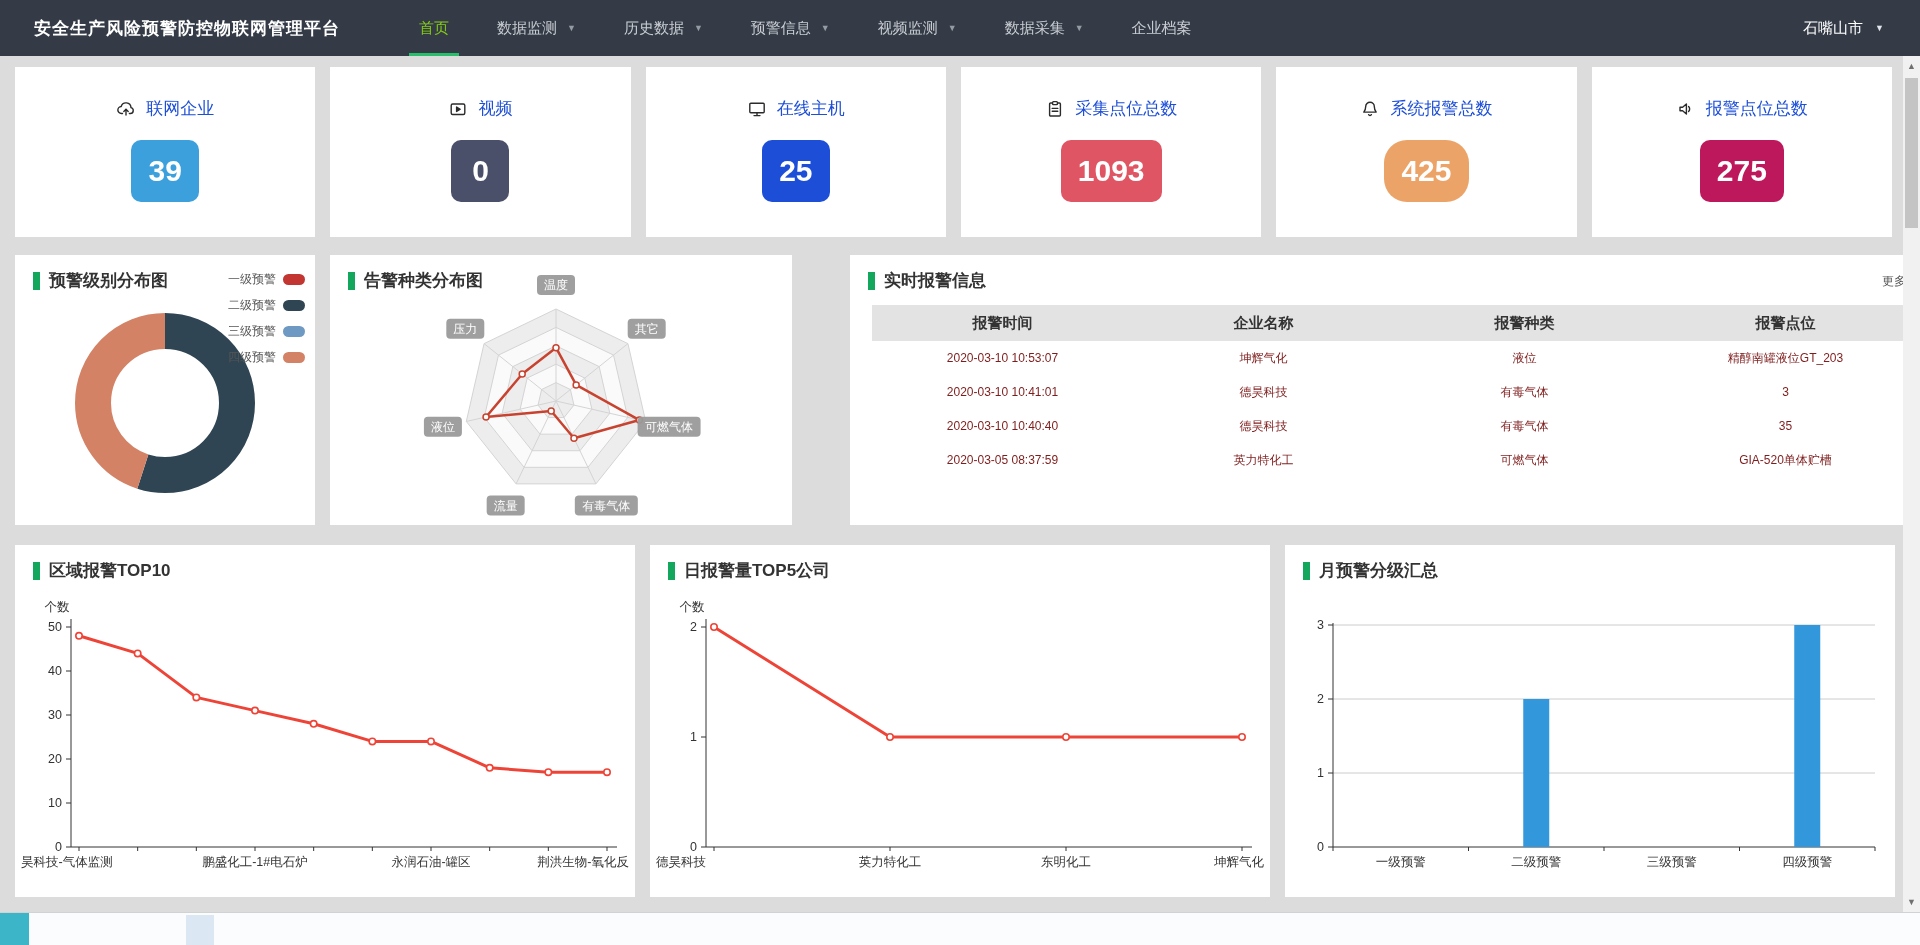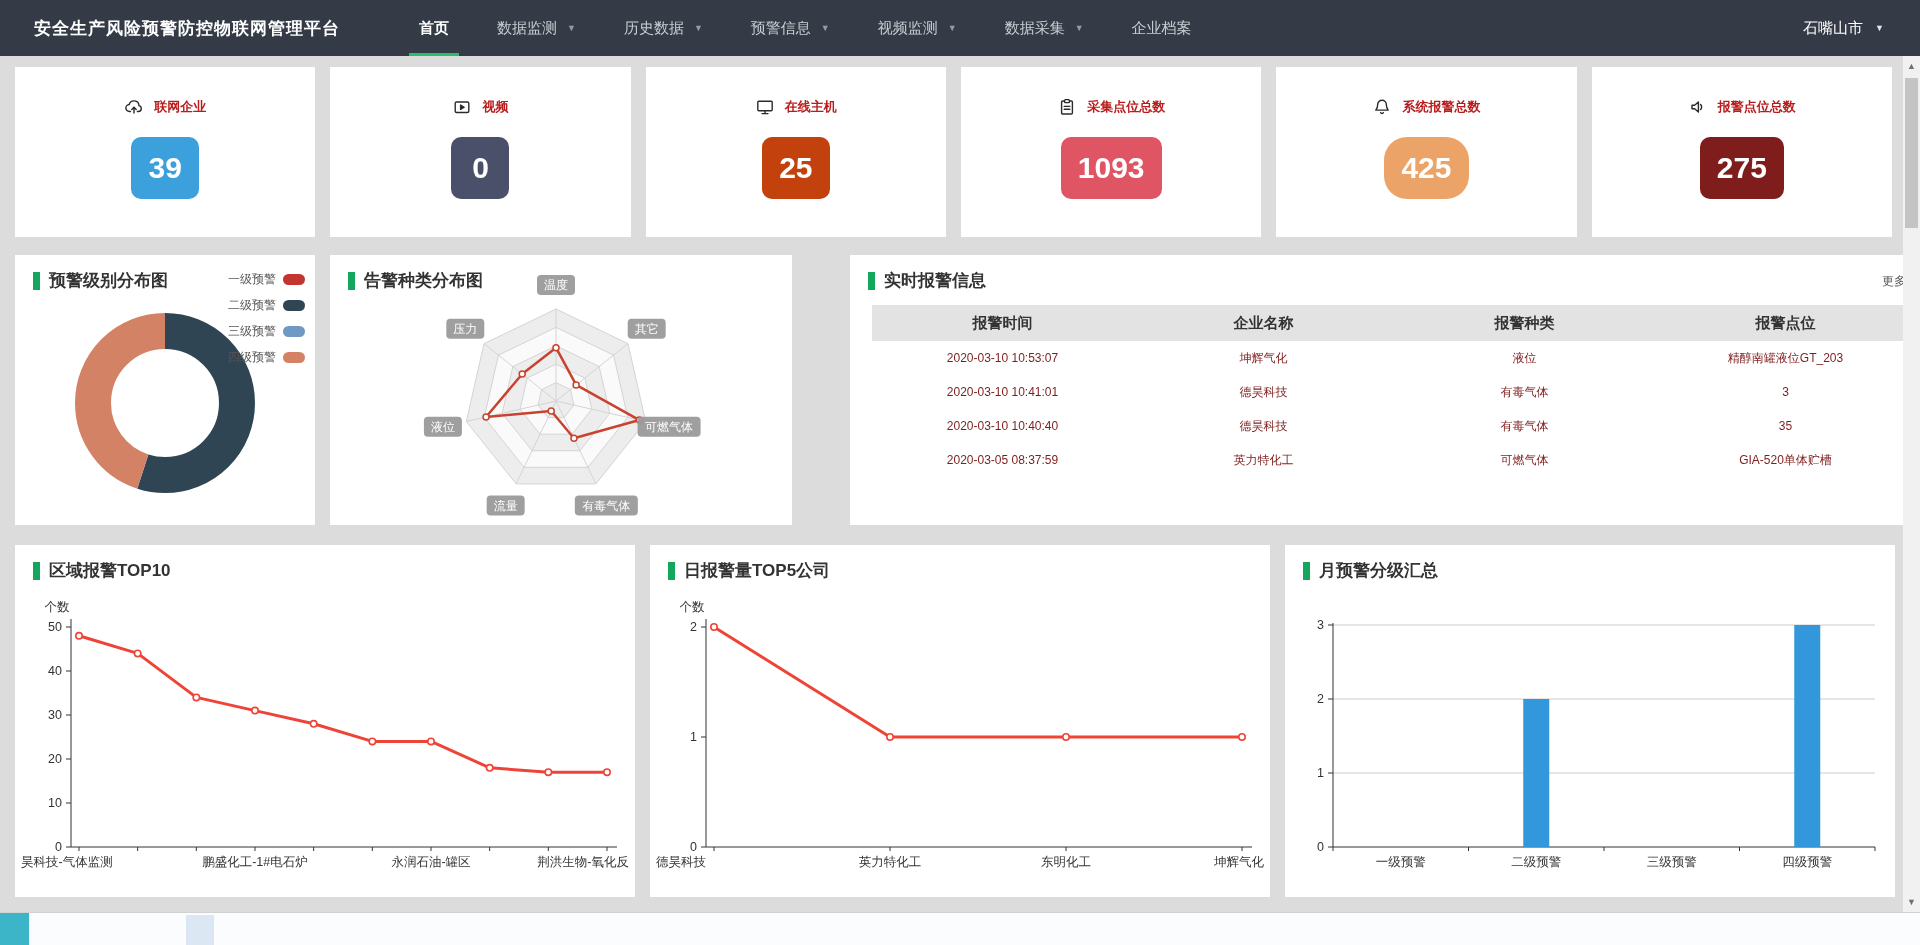--- a/index.html
+++ b/index.html
@@ -5,31 +5,31 @@
   * { margin:0; padding:0; box-sizing:border-box; }
   html,body { width:1920px; height:945px; overflow:hidden; }
   body { position:relative; background:#dcdcdc; font-family:"Liberation Sans","DejaVu Sans",sans-serif; }
 
   
   .navbar { position:absolute; top:0; left:0; right:0; height:56px; background:#343b46; display:flex; align-items:center; z-index:5; }
   .nav-title { color:#ffffff; font-size:17px; font-weight:bold; margin-left:34px; letter-spacing:1px; }
   .nav { display:flex; height:100%; margin-left:55px; }
   .nav-item { position:relative; display:flex; align-items:center; padding:0 24px; font-size:15px; color:#c9cdd3; cursor:pointer; white-space:nowrap; }
   .nav-item .caret { font-size:9px; color:#959ba3; margin-left:10px; }
-  .nav-item.active { color:#ffffff; font-weight:bold; }
+  .nav-item.active { color:#84cc16; font-weight:normal; }
   .nav-item.active::after { content:""; position:absolute; left:14px; right:14px; bottom:0; height:3px; background:#2abd6b; }
   .nav-region { margin-left:auto; margin-right:36px; display:flex; align-items:center; gap:12px; color:#ffffff; font-size:15px; cursor:pointer; }
   .nav-region .caret { font-size:9px; color:#e2e6ea; }
 
   
   .stats { position:absolute; top:67px; left:15px; right:28px; display:flex; gap:15px; }
   .stat-card { flex:1; background:#ffffff; height:170px; }
   .stat-head { display:flex; justify-content:center; align-items:center; gap:10px; margin-top:30px; }
   .stat-head svg { width:20px; height:20px; }
-  .stat-label { font-size:13px; font-weight:bold; color:#b91c1c; }
+  .stat-label { font-size:17px; font-weight:normal; color:#1d4ed8; }
   .badge { margin:20px auto 0; display:flex; align-items:center; justify-content:center; width:max-content; min-width:58px; padding:0 17px; height:62px; border-radius:10px; color:#fff; font-size:30px; font-weight:bold;
     background-image:radial-gradient(rgba(255,255,255,.14) 1px, transparent 1px); background-size:6px 6px; }
 
   
   .card { position:absolute; background:#ffffff; }
   .ctitle { position:absolute; top:14px; left:18px; display:flex; align-items:center; gap:9px; font-size:17px; font-weight:bold; color:#333; z-index:2; }
   .bullet { width:7px; height:18px; }
 
   #card-donut { left:15px; top:255px; width:300px; height:270px; }
   #card-radar { left:330px; top:255px; width:462px; height:270px; }
@@ -130,21 +130,21 @@
     <div class="badge" style="background: rgb(74, 80, 105);">0</div>
   </div>
   <div class="stat-card">
     <div class="stat-head">
       <svg viewBox="0 0 20 20" fill="none" stroke="#2b2b2b" stroke-width="1.4" stroke-linecap="round">
           <rect x="2.8" y="4.2" width="14.4" height="9.6" rx="1"></rect>
           <path d="M7 16.6h6M10 13.8v2.8"></path>
         </svg>
       <span class="stat-label">在线主机</span>
     </div>
-    <div class="badge" style="background: #c2410c;">25</div>
+    <div class="badge" style="background: #1d4ed8;">25</div>
   </div>
   <div class="stat-card">
     <div class="stat-head">
       <svg viewBox="0 0 20 20" fill="none" stroke="#2b2b2b" stroke-width="1.4" stroke-linecap="round">
           <rect x="4.6" y="4" width="10.8" height="13" rx="1"></rect>
           <rect x="7.6" y="2.6" width="4.8" height="3" rx="0.8" fill="#ffffff"></rect>
           <path d="M7.2 9.4h5.6M7.2 12.2h5.6"></path>
         </svg>
       <span class="stat-label">采集点位总数</span>
     </div>
@@ -161,21 +161,21 @@
     <div class="badge" style="background: rgb(236, 163, 103); border-radius: 23px;">425</div>
   </div>
   <div class="stat-card">
     <div class="stat-head">
       <svg viewBox="0 0 20 20" fill="none" stroke="#2b2b2b" stroke-width="1.4" stroke-linejoin="round">
           <path d="M4 8.2v3.6h2.6L10.4 15V5L6.6 8.2H4z"></path>
           <path d="M12.6 7.5a3.5 3.5 0 0 1 0 5" stroke-linecap="round"></path>
         </svg>
       <span class="stat-label">报警点位总数</span>
     </div>
-    <div class="badge" style="background: #7f1d1d;">275</div>
+    <div class="badge" style="background: #be185d;">275</div>
   </div>
 </div>
 
 <div class="card" id="card-donut">
   <div class="ctitle">
     <span class="bullet" style="background: rgb(18, 167, 92);"></span>
     <span>预警级别分布图</span>
   </div>
   <div class="legend">
     <div class="legend-item">

